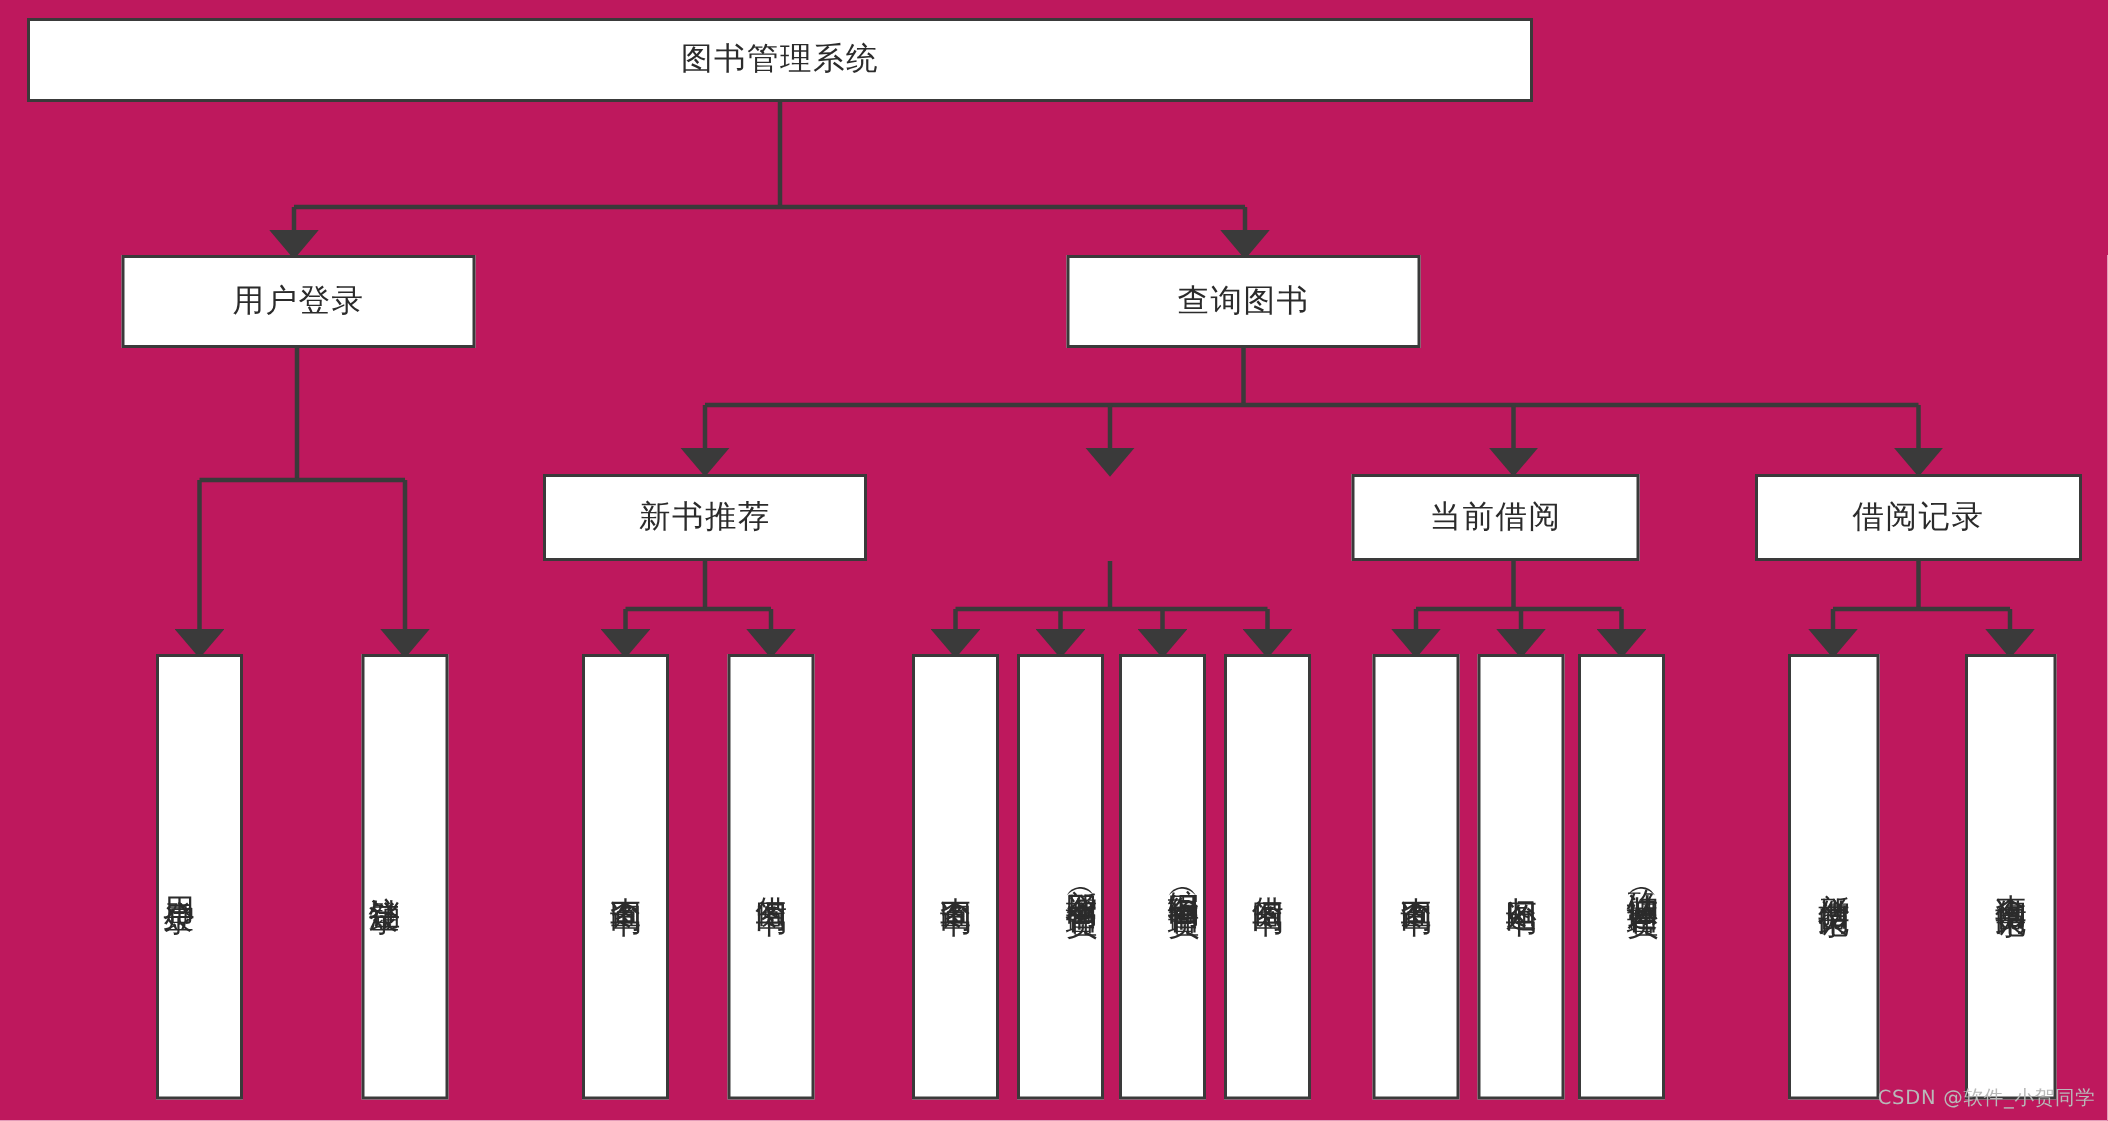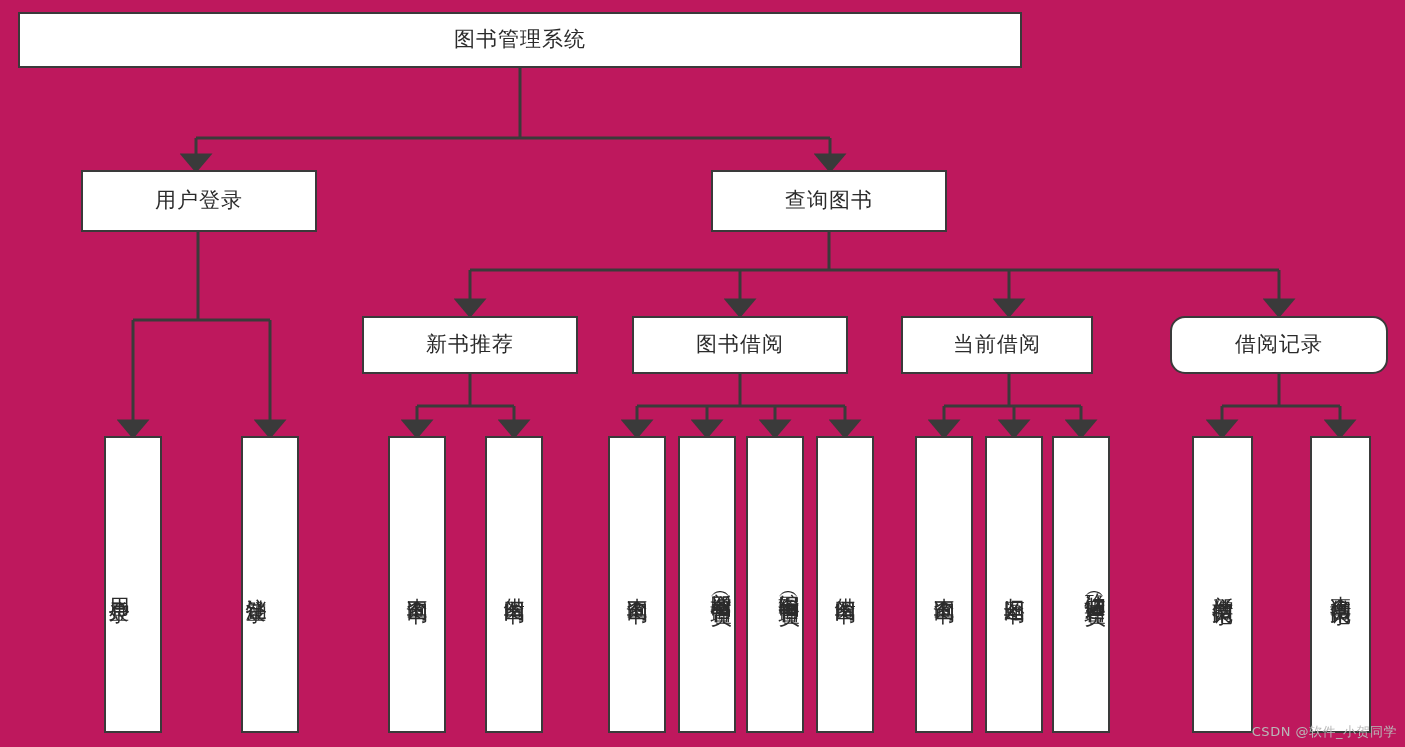--- a/index.html
+++ b/index.html
@@ -126,23 +126,22 @@
       <path d="M1340,406 L1340,426" marker-end="url(#arrow)"></path>
     </g>
   </svg>
 
   <div class="node horiz" style="left:18px; top:12px; width:1004px; height:56px;">图书管理系统</div>
 
   <div class="node horiz" style="left:81px; top:170px; width:236px; height:62px;">用户登录</div>
   <div class="node horiz" style="left:711px; top:170px; width:236px; height:62px;">查询图书</div>
 
   <div class="node horiz" style="left:362px; top:316px; width:216px; height:58px;text-align:center;">新书推荐</div>
-  <div class="node horiz" style="left:632px; top:316px; width:216px; height:58px;">图书借阅</div>
   <div class="node horiz" style="left:901px; top:316px; width:192px; height:58px;">当前借阅</div>
-  <div class="node horiz" style="left:1170px; top:316px; width:218px; height:58px;border-radius:15px;">借阅记录</div>
+  <div class="node horiz" style="left:1170px; top:316px; width:218px; height:58px;">借阅记录</div>
 
   <div class="node vert align-end" style="left:104px; top:436px; width:58px; height:297px;">用户登录</div>
   <div class="node vert align-end" style="left:241px; top:436px; width:58px; height:297px;">注销登录</div>
 
   <div class="node vert align-mid" style="left:388px; top:436px; width:58px; height:297px;">查询图书</div>
   <div class="node vert align-mid" style="left:485px; top:436px; width:58px; height:297px;">借阅图书</div>
 
   <div class="node vert align-mid" style="left:608px; top:436px; width:58px; height:297px;">查询图书</div>
   <div class="node vert align-start" style="left:678px; top:436px; width:58px; height:297px;">新增图书（管理员）</div>
   <div class="node vert align-start" style="left:746px; top:436px; width:58px; height:297px;">编辑图书（管理员）</div>

